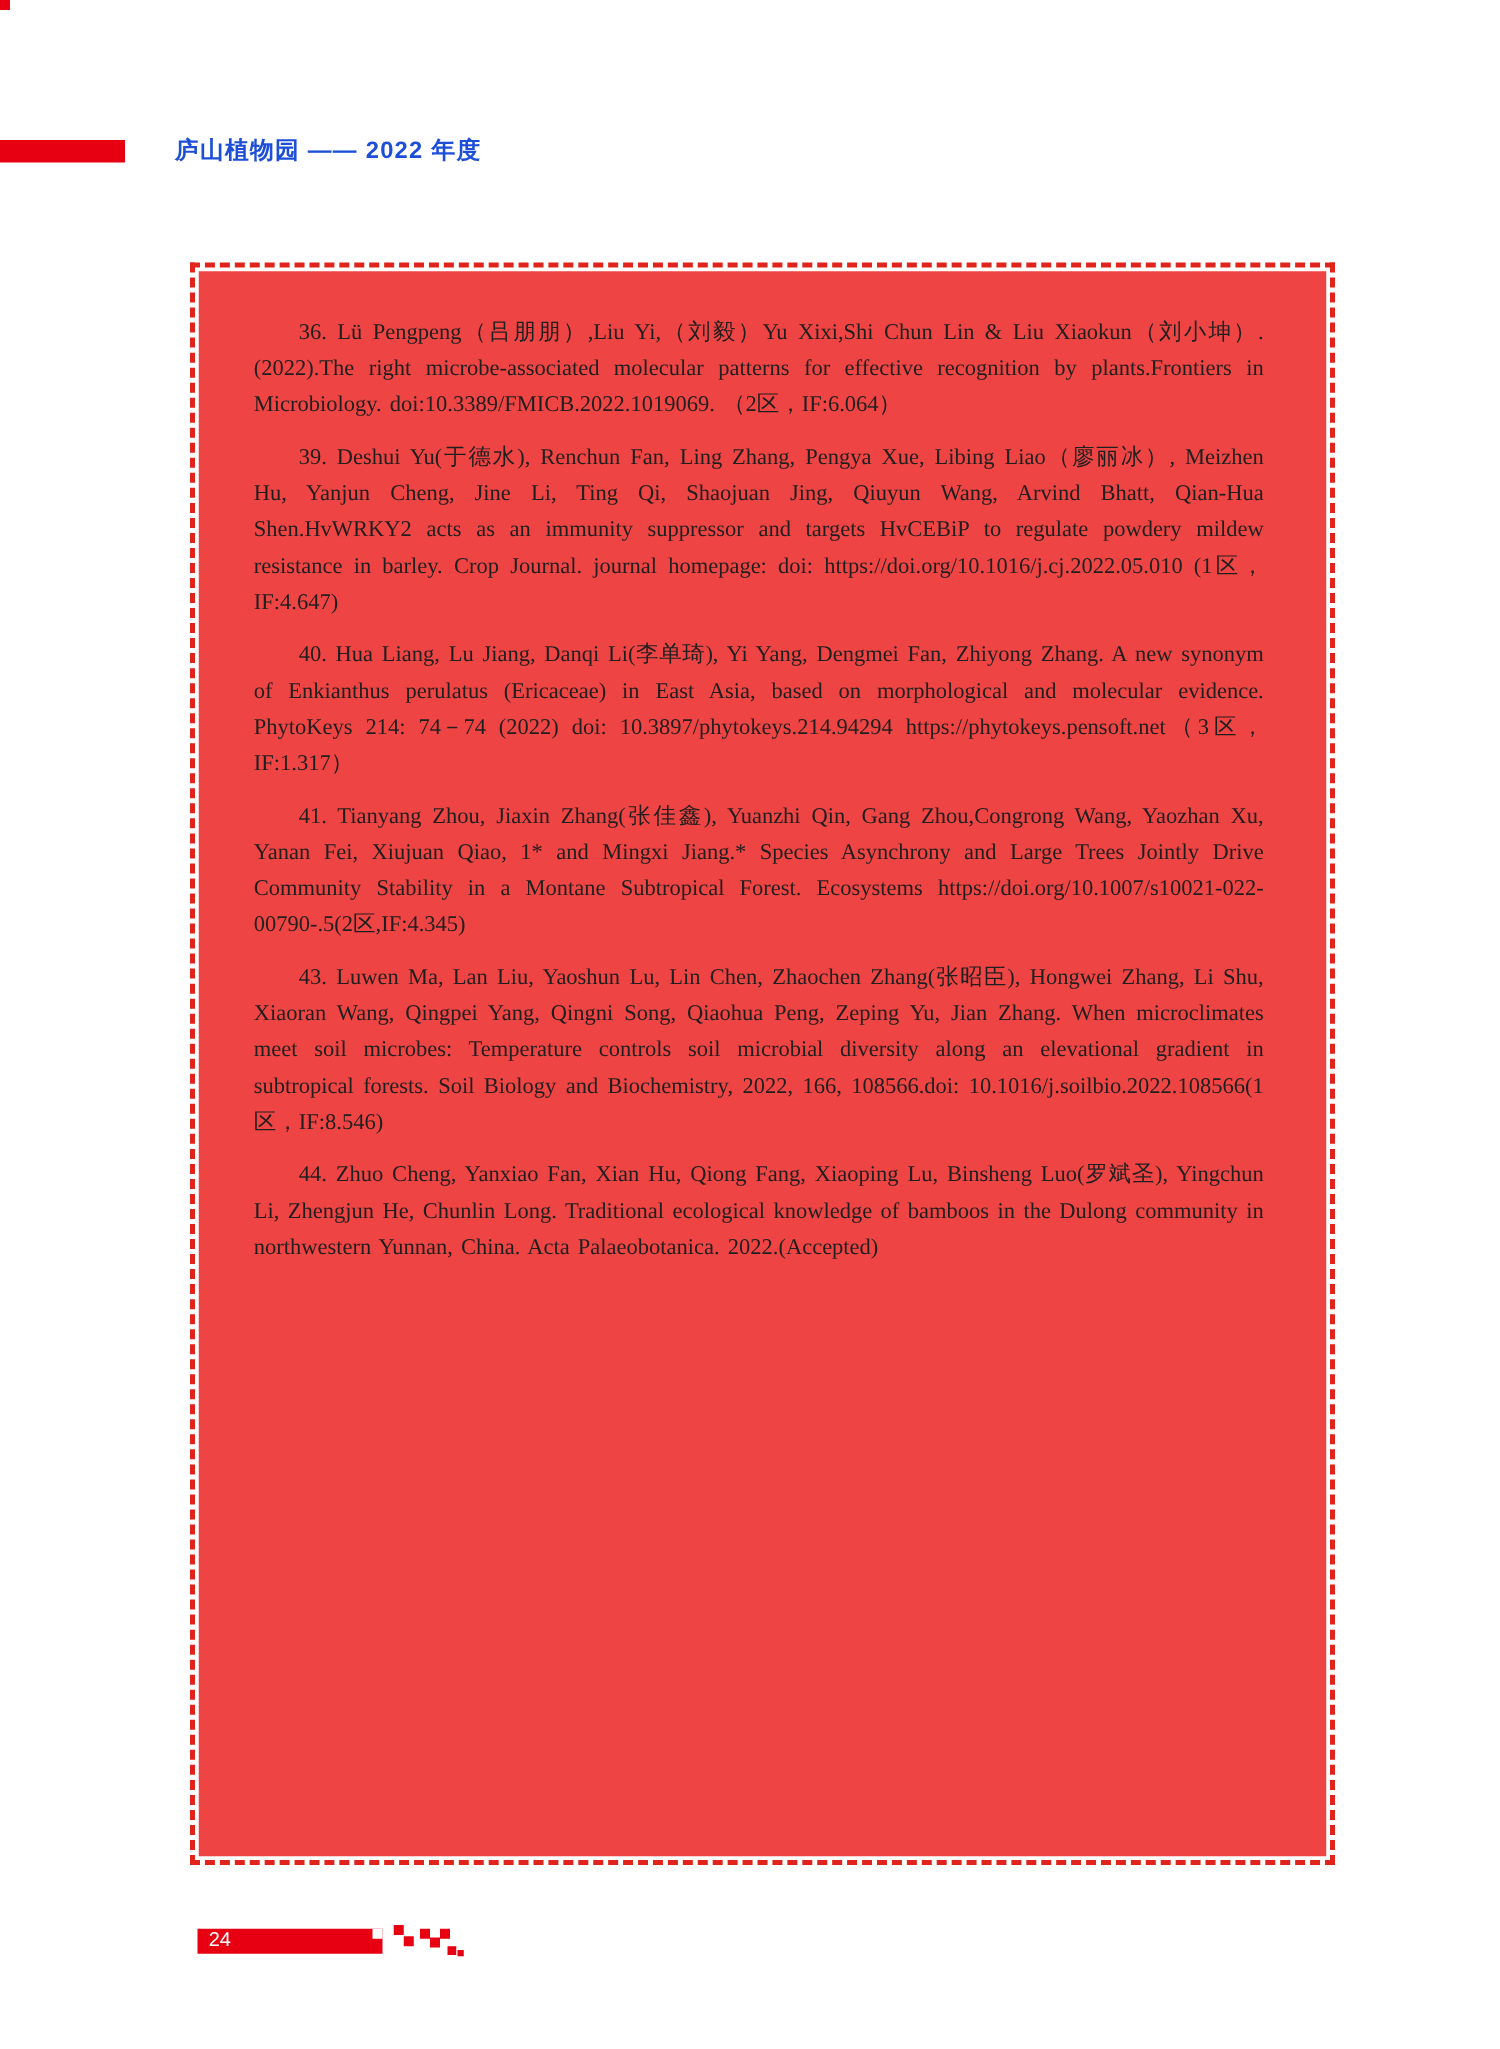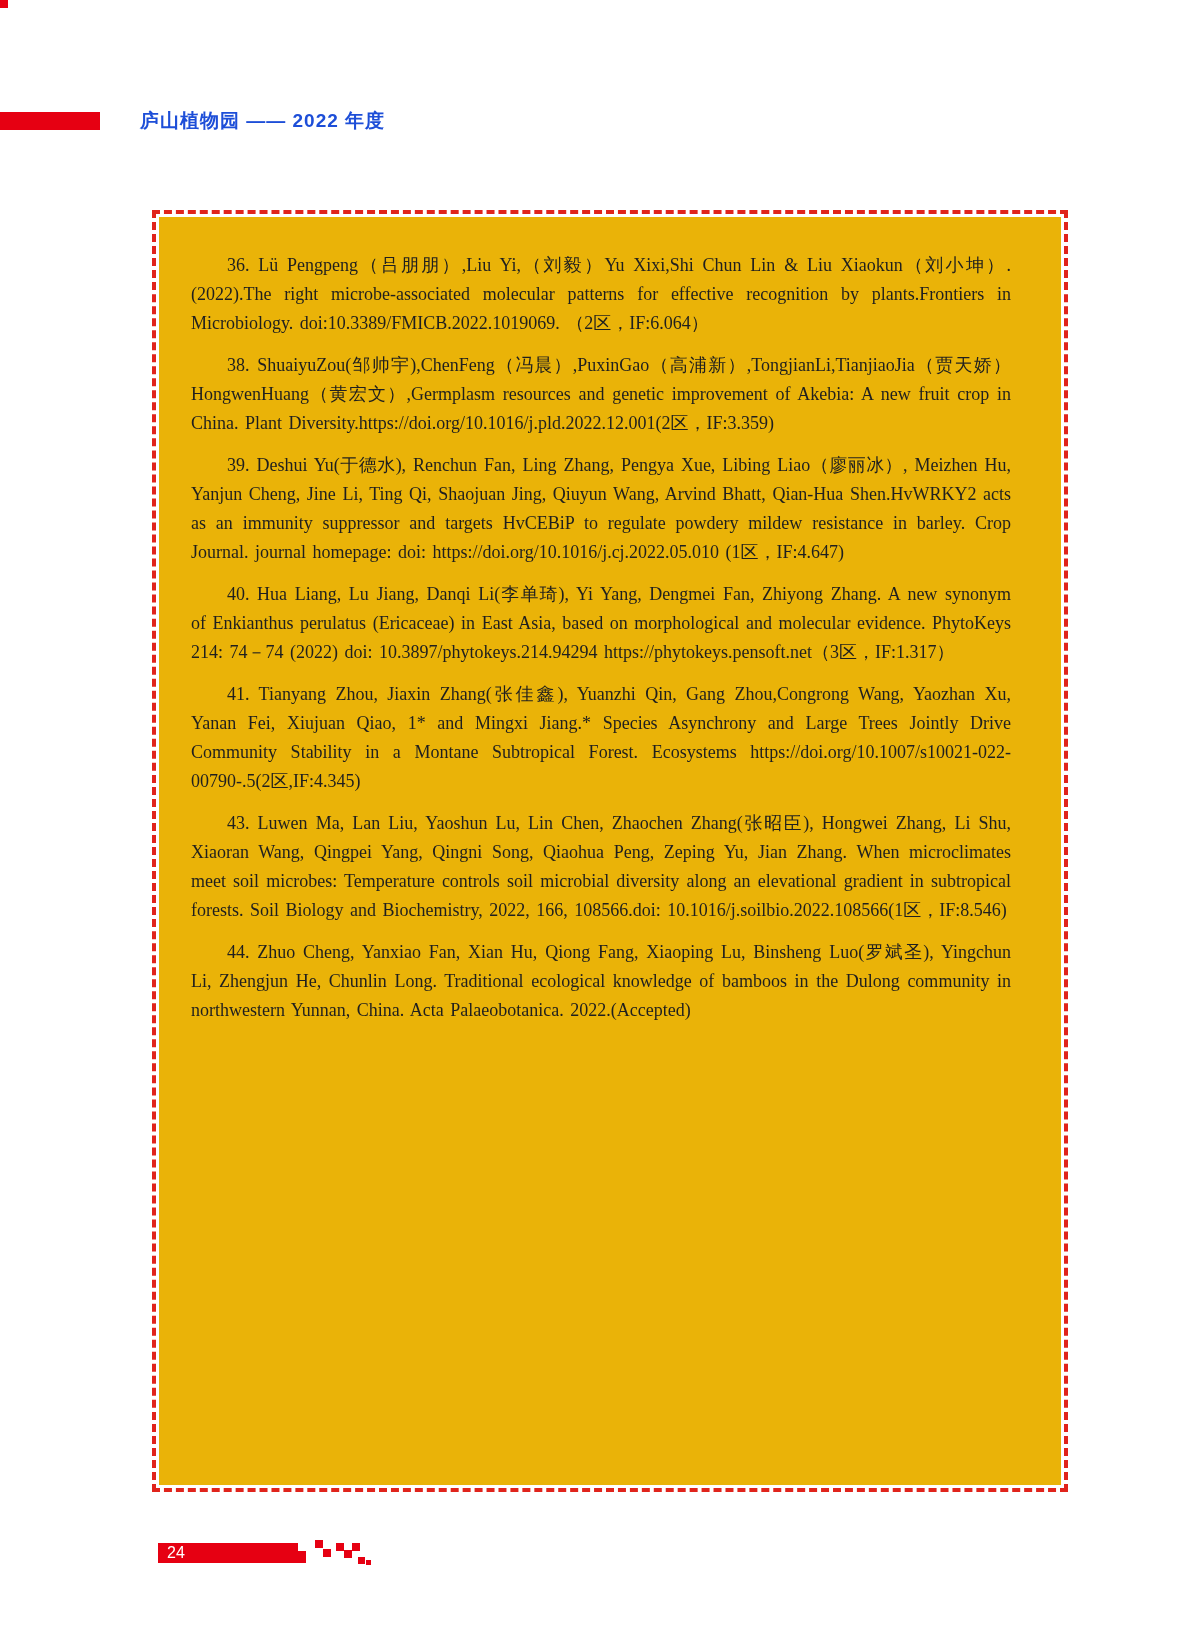--- a/index.html
+++ b/index.html
@@ -30,23 +30,23 @@
   .pubbox{
     position:absolute;left:152px;top:210px;
     width:902px;height:1268px;
     border:4px dashed #e0241c;
     background:#ffffff;
     padding:3px;
     box-sizing:content-box;
   }
   .pubbox-inner{
     width:100%;height:100%;
-    background:#eab308;
+    background:#ef4444;
     box-sizing:border-box;
-    padding:34px 50px 20px 32px;
+    padding:34px 50px 20px 44px;
   }
   .pub{
     margin:0 0 13px 0;
     font-size:18px;line-height:29px;
     color:#1f1f1f;
     text-align:justify;
     text-indent:36px;
     word-spacing:2px;
   }
 
@@ -74,21 +74,20 @@
 <body>
 
 <div class="page">
 
   <div class="header-accent"></div>
   <div class="header-title">庐山植物园 —— 2022 年度</div>
 
   <div class="pubbox">
     <div class="pubbox-inner">
       <p class="pub">36. Lü Pengpeng（吕朋朋）,Liu Yi,（刘毅）Yu Xixi,Shi Chun Lin &amp; Liu Xiaokun（刘小坤）.(2022).The right microbe-associated molecular patterns for effective recognition by plants.Frontiers in Microbiology. doi:10.3389/FMICB.2022.1019069. （2区，IF:6.064）</p>
-      <p class="pub">38. ShuaiyuZou(邹帅宇),ChenFeng（冯晨）,PuxinGao（高浦新）,TongjianLi,TianjiaoJia（贾天娇）HongwenHuang（黄宏文）,Germplasm resources and genetic improvement of Akebia: A new fruit crop in China. Plant Diversity.https://doi.org/10.1016/j.pld.2022.12.001(2区，IF:3.359)</p>
       <p class="pub">39. Deshui Yu(于德水), Renchun Fan, Ling Zhang, Pengya Xue, Libing Liao（廖丽冰）, Meizhen Hu, Yanjun Cheng, Jine Li, Ting Qi, Shaojuan Jing, Qiuyun Wang, Arvind Bhatt, Qian-Hua Shen.HvWRKY2 acts as an immunity suppressor and targets HvCEBiP to regulate powdery mildew resistance in barley. Crop Journal. journal homepage: doi: https://doi.org/10.1016/j.cj.2022.05.010 (1区，IF:4.647)</p>
       <p class="pub">40. Hua Liang, Lu Jiang, Danqi Li(李单琦), Yi Yang, Dengmei Fan, Zhiyong Zhang. A new synonym of Enkianthus perulatus (Ericaceae) in East Asia, based on morphological and molecular evidence. PhytoKeys 214: 74－74 (2022) doi: 10.3897/phytokeys.214.94294 https://phytokeys.pensoft.net（3区，IF:1.317）</p>
       <p class="pub">41. Tianyang Zhou, Jiaxin Zhang(张佳鑫), Yuanzhi Qin, Gang Zhou,Congrong Wang, Yaozhan Xu, Yanan Fei, Xiujuan Qiao, 1* and Mingxi Jiang.* Species Asynchrony and Large Trees Jointly Drive Community Stability in a Montane Subtropical Forest. Ecosystems https://doi.org/10.1007/s10021-022-00790-.5(2区,IF:4.345)</p>
       <p class="pub">43. Luwen Ma, Lan Liu, Yaoshun Lu, Lin Chen, Zhaochen Zhang(张昭臣), Hongwei Zhang, Li Shu, Xiaoran Wang, Qingpei Yang, Qingni Song, Qiaohua Peng, Zeping Yu, Jian Zhang. When microclimates meet soil microbes: Temperature controls soil microbial diversity along an elevational gradient in subtropical forests. Soil Biology and Biochemistry, 2022, 166, 108566.doi: 10.1016/j.soilbio.2022.108566(1区，IF:8.546)</p>
       <p class="pub">44. Zhuo Cheng, Yanxiao Fan, Xian Hu, Qiong Fang, Xiaoping Lu, Binsheng Luo(罗斌圣), Yingchun Li, Zhengjun He, Chunlin Long. Traditional ecological knowledge of bamboos in the Dulong community in northwestern Yunnan, China. Acta Palaeobotanica. 2022.(Accepted)</p>
     </div>
   </div>
 
   <div class="pagebar"></div>
   <span class="num" style="position:absolute;left:167px;top:1544px;font-family:'Liberation Sans','DejaVu Sans',sans-serif;font-size:16px;color:#ffffff;">24</span>

